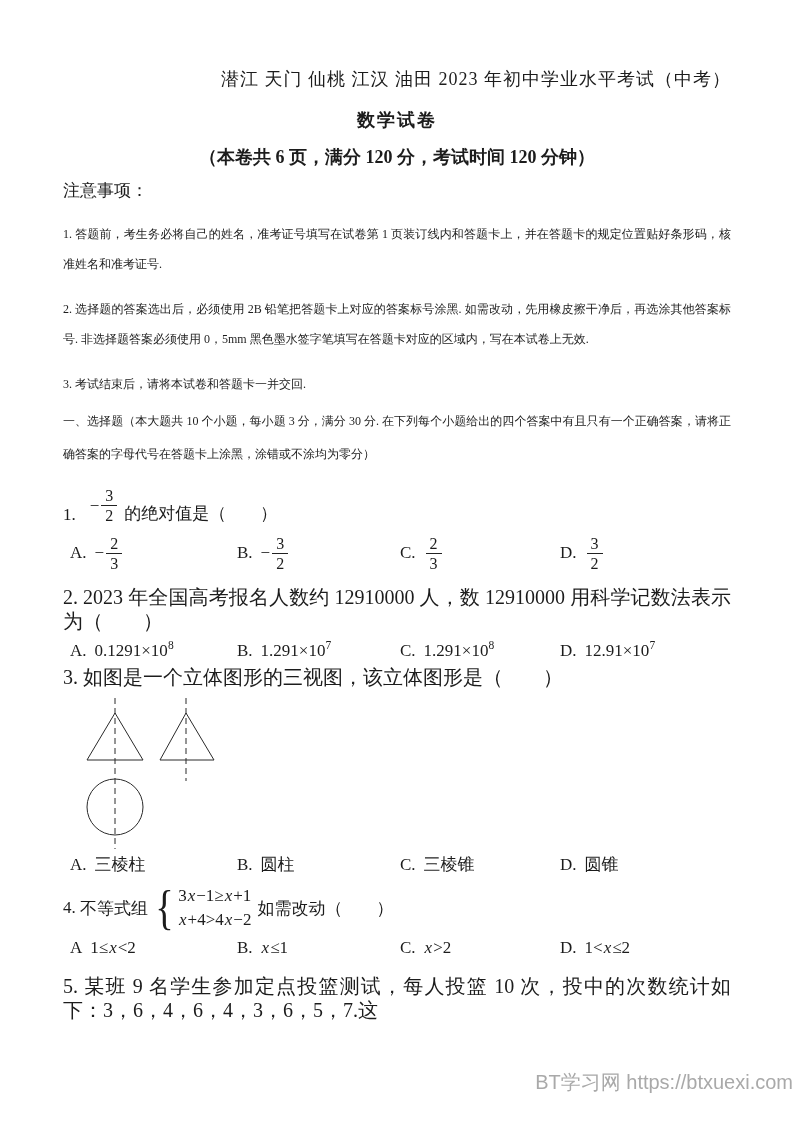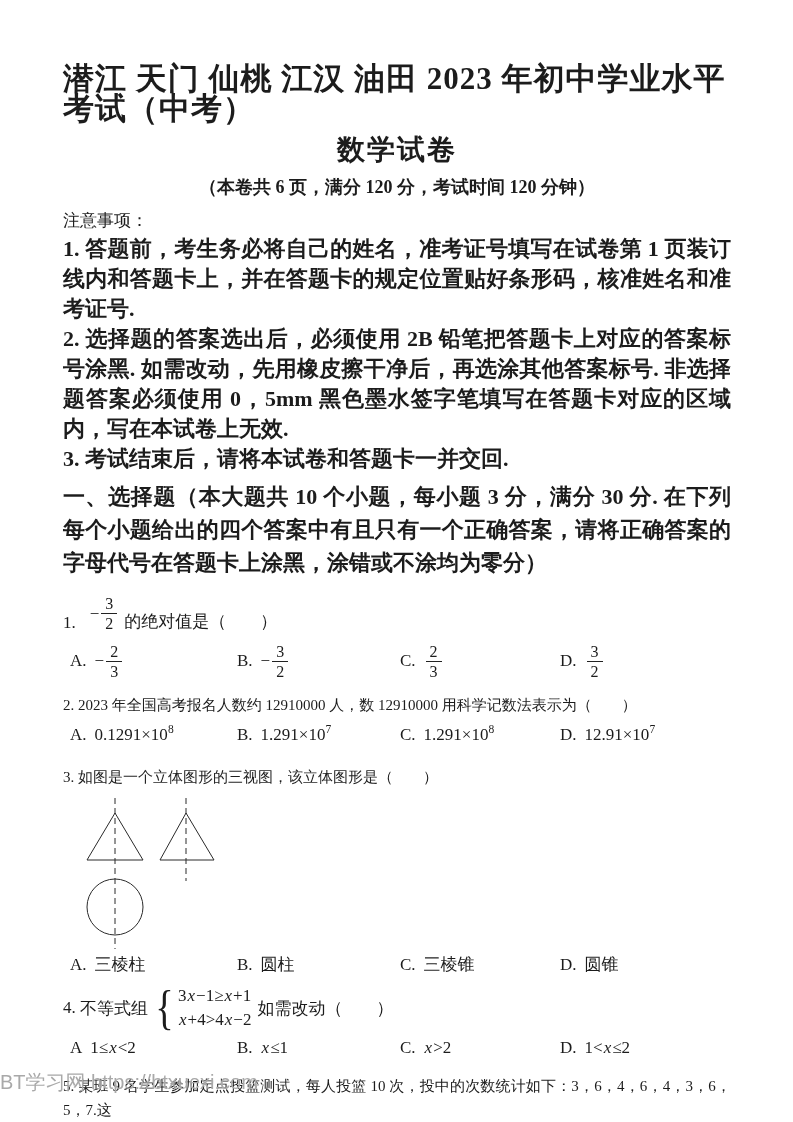--- a/index.html
+++ b/index.html
@@ -2,31 +2,31 @@
 <html><head>
 <meta charset="utf-8">
 <style>
   html,body { margin:0; padding:0; background:#ffffff; }
   .page {
     position:relative; width:793px; height:1122px; background:#ffffff;
     font-family:"Liberation Serif", serif; color:#1c1c1c; overflow:hidden;
   }
   .content { padding:64px 62px 0 63px; }
 
-  .title   { margin:0; font-size:31px; line-height:30px; font-weight:bold; text-align:left; letter-spacing:1px; }
-  .subtitle{ margin:12px 0 0; font-size:28px; line-height:28px; font-weight:bold; text-align:center; letter-spacing:2px; }
+  .title   { margin:0; font-size:18px; line-height:30px; font-weight:normal; text-align:right; letter-spacing:1px; }
+  .subtitle{ margin:12px 0 0; font-size:18px; line-height:28px; font-weight:bold; text-align:center; letter-spacing:2px; }
   .info    { margin-top:11px; font-size:18px; line-height:24px; font-weight:bold; text-align:center; }
 
   .notice-head { margin-top:9px; font-size:17px; line-height:26px; font-weight:normal; }
-  p.notice { margin:0 0 0; font-size:22px; line-height:30px; font-weight:bold; text-align:justify; }
+  p.notice { margin:15px 0 0; font-size:12px; line-height:30px; font-weight:normal; text-align:justify; }
   p.section-heading { margin-top:6px; line-height:33px; }
 
-  .qtext { margin:0; font-size:15px; line-height:24px; font-weight:normal; text-align:justify; }
+  .qtext { margin:0; font-size:20px; line-height:24px; font-weight:normal; text-align:justify; }
   .q2 { margin-top:10px; }
-  .q3 { margin-top:20px; }
+  .q3 { margin-top:4px; }
   .q5 { margin-top:16px; }
 
   .q1-row { display:flex; align-items:flex-end; margin-top:8px; font-size:17px; min-height:46px; }
   .frac-group { display:inline-flex; align-items:center; margin:0 7px 0 14px; }
   .frac { display:inline-flex; flex-direction:column; align-items:center;
           font-size:16px; line-height:19px; font-family:"Liberation Serif", serif; }
   .frac .num { border-bottom:1px solid #222; padding:0 4px; }
   .frac .den { padding:0 4px; }
   .sign { margin-right:2px; }
 
@@ -38,26 +38,26 @@
   .opts-math { margin-top:6px; }
   .opt { display:flex; align-items:center; gap:8px; white-space:nowrap; }
   .opt .opt-label { flex:none; }
   sup { font-size:11.5px; line-height:0; }
 
   .figure { display:block; margin:4px 0 2px 12px; }
 
   .q4-row { display:flex; align-items:center; margin-top:8px; font-size:17px; }
   .brace { font-family:"Liberation Serif", serif; font-size:48px; font-weight:200;
            line-height:1; margin:0 2px 0 5px; transform:scaleX(0.8); }
-  .sys { display:flex; flex-direction:column; gap:4px; }
+  .sys { display:flex; flex-direction:column; gap:4px;align-items:center; }
   .math { font-family:"Liberation Serif", serif; }
   .math i { font-style:italic; padding:0 1px; }
   .q4-suffix { margin-left:6px; }
 
-  .footer { position:absolute; left:0; right:0; bottom:26px; text-align:left;
+  .footer { position:absolute; left:0; right:0; bottom:26px; text-align:right;
             font-family:"Liberation Sans", sans-serif; font-size:20px; color:#a9a9a9; }
 </style>
 </head>
 <body>
 
 <div class="page">
   <div class="content">
 
     <h1 class="title">潜江 天门 仙桃 江汉 油田 2023 年初中学业水平考试（中考）</h1>
     <h2 class="subtitle">数学试卷</h2>

